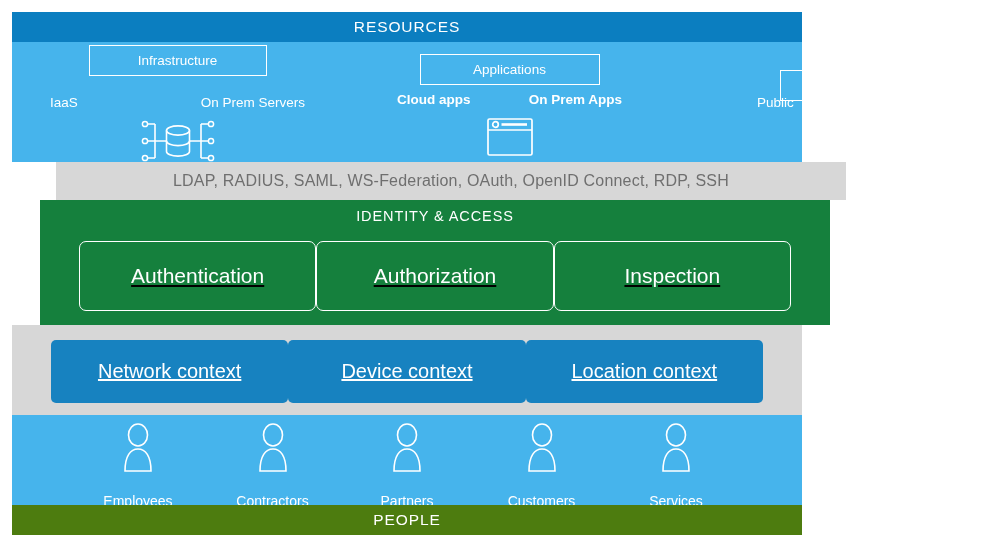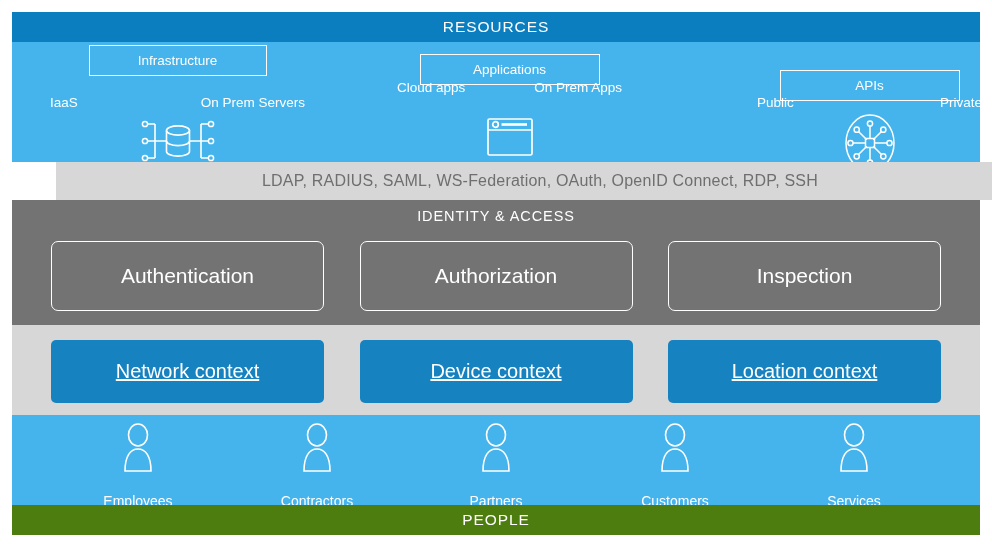--- a/index.html
+++ b/index.html
@@ -18,21 +18,21 @@
     position: relative;
     width: 992px;
     height: 545px;
     background: #ffffff;
   }
 
   
   .band {
     position: absolute;
     left: 12px;
-    width: 968px;
+    width: 790px;
     box-sizing: border-box;
   }
 
   .band-title {
     width: 100%;
     text-align: center;
     color: #ffffff;
     font-size: 15.5px;
     letter-spacing: 0.9px;
     line-height: 1;
@@ -87,21 +87,21 @@
     position: absolute;
     top: 53px;
     left: 0;
     width: 100%;
     display: flex;
     justify-content: space-between;
     color: #ffffff;
     font-size: 13.5px;
     white-space: nowrap;
   }
-  #res-col-apps .res-sublabels { top: 38px; }
+  #res-col-apps .res-sublabels { top: 50px; font-weight: bold; }
 
   .res-icon-wrap {
     position: absolute;
     top: 74px;
     left: 0;
     width: 100%;
     display: flex;
     justify-content: center;
   }
   #res-col-apis .res-icon-wrap { top: 70px; }
@@ -120,39 +120,41 @@
     color: #6f6f6f;
     font-size: 16px;
     letter-spacing: 0.2px;
     white-space: nowrap;
   }
 
   
   #identity-band {
     top: 200px;
     height: 125px;
-    background: #737373;
+    background: #15803d;
+    margin-left: 28px;
   }
   #identity-band .band-title {
     margin-top: 9px;
     font-size: 14.5px;
   }
 
   .card-row {
     position: absolute;
     left: 0;
     width: 100%;
     display: flex;
     justify-content: space-between;
     padding: 0 39px;
     box-sizing: border-box;
   }
 
   #identity-cards {
     top: 41px;
+    text-decoration: underline;
   }
   .identity-card {
     width: 273px;
     height: 70px;
     border: 1.8px solid #ffffff;
     border-radius: 7px;
     box-sizing: border-box;
     display: flex;
     align-items: center;
     justify-content: center;

